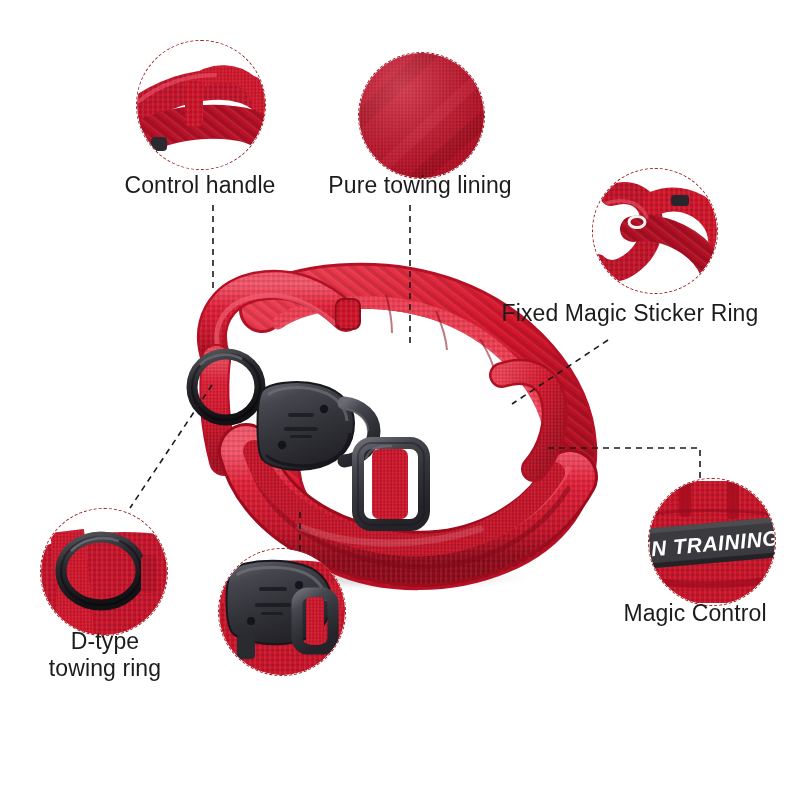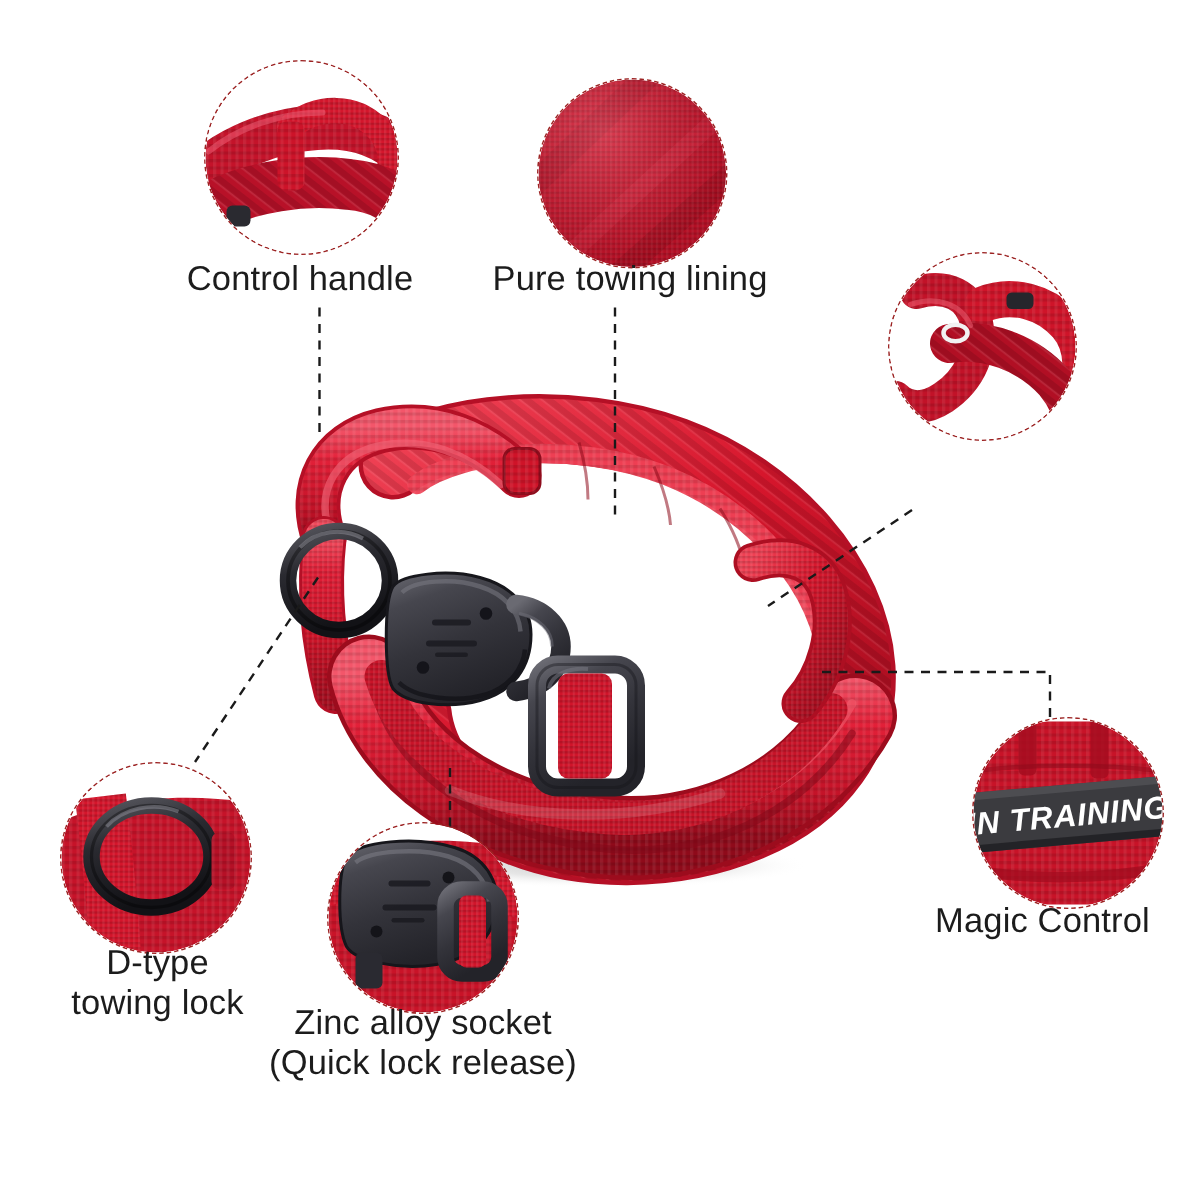--- a/index.html
+++ b/index.html
@@ -283,20 +283,21 @@
       <path d="M62,34 C82,26 104,32 118,48 C130,62 130,84 120,100" fill="none" stroke="url(#weave)" stroke-width="24" stroke-linecap="round"></path>
       <path d="M40,60 C64,56 92,66 110,86 C120,98 124,110 124,122" fill="none" stroke="#b10f24" stroke-width="26" stroke-linecap="round"></path>
       <path d="M40,60 C64,56 92,66 110,86 C120,98 124,110 124,122" fill="none" stroke="url(#ribbed)" stroke-width="26" stroke-linecap="round"></path>
 
       <ellipse cx="44" cy="53" rx="8" ry="5.5" fill="none" stroke="#f2f2f2" stroke-width="3"></ellipse>
 
       <rect x="78" y="26" width="18" height="11" rx="3.5" fill="#26262c"></rect>
       <path d="M14,34 C32,28 48,34 54,48" fill="none" stroke="#f26074" stroke-width="3.5" opacity="0.5" stroke-linecap="round"></path>
     </svg>
   </div>
+  <div class="label" style="left:460px; top:300px; width:340px;">Fixed Magic Sticker Ring</div>
 
   <div class="inset-solid" style="left:648px; top:478px; width:126px; height:126px;">
     <svg class="inset-inner" viewBox="0 0 126 126">
       <rect width="126" height="126" fill="#ffffff"></rect>
 
       <rect x="-8" y="2" width="142" height="122" fill="#c81328"></rect>
       <rect x="-8" y="2" width="142" height="122" fill="url(#weave)"></rect>
 
       <rect x="30" y="-2" width="12" height="40" rx="4" fill="#a60d20" opacity="0.85"></rect>
       <rect x="78" y="-2" width="12" height="42" rx="4" fill="#a60d20" opacity="0.85"></rect>
@@ -328,21 +329,21 @@
         <ellipse cx="60" cy="62" rx="40" ry="34" fill="none" stroke="url(#ringBlack)" stroke-width="11"></ellipse>
         <ellipse cx="60" cy="62" rx="40" ry="34" fill="none" stroke="#000" stroke-width="2.2" opacity="0.35"></ellipse>
         <path d="M30,42 A40,34 0 0 1 78,32" fill="none" stroke="#8e8e98" stroke-width="2.6" opacity="0.5"></path>
       </g>
 
       <rect x="100" y="46" width="16" height="38" rx="5" fill="#b61026"></rect>
       <rect x="100" y="46" width="16" height="38" rx="5" fill="url(#weave)"></rect>
     </svg>
   </div>
   <div class="label" style="left:10px; top:628px; width:190px;">D-type
-towing lock</div>
+towing ring</div>
 
   <div class="inset-solid" style="left:218px; top:548px; width:126px; height:126px;">
     <svg class="inset-inner" viewBox="0 0 126 126">
       <rect width="126" height="126" fill="#ffffff"></rect>
 
       <path d="M-8,28 C24,10 92,6 136,20 L136,132 L-8,132 Z" fill="#c91328"></path>
       <path d="M-8,28 C24,10 92,6 136,20 L136,132 L-8,132 Z" fill="url(#weave)"></path>
 
       <path d="M-6,44 C30,34 78,38 132,52" fill="none" stroke="#d6162c" stroke-width="24"></path>
       <path d="M-6,44 C30,34 78,38 132,52" fill="none" stroke="url(#weaveFine)" stroke-width="24"></path>
@@ -362,16 +363,14 @@
 
       <g transform="translate(78,44)">
         <rect x="0" y="0" width="36" height="56" rx="11" fill="none" stroke="url(#metalDark)" stroke-width="11"></rect>
         <rect x="9" y="4" width="18" height="48" rx="5" fill="#d2152b"></rect>
         <rect x="9" y="4" width="18" height="48" rx="5" fill="url(#weaveFine)"></rect>
       </g>
 
       <rect x="18" y="86" width="18" height="24" rx="4" fill="#2a2a31"></rect>
     </svg>
   </div>
-  <div class="label" style="left:172px; top:668px; width:220px;">Zinc alloy socket
-(Quick lock release)</div>
 
 </div>
 
 </body></html>

